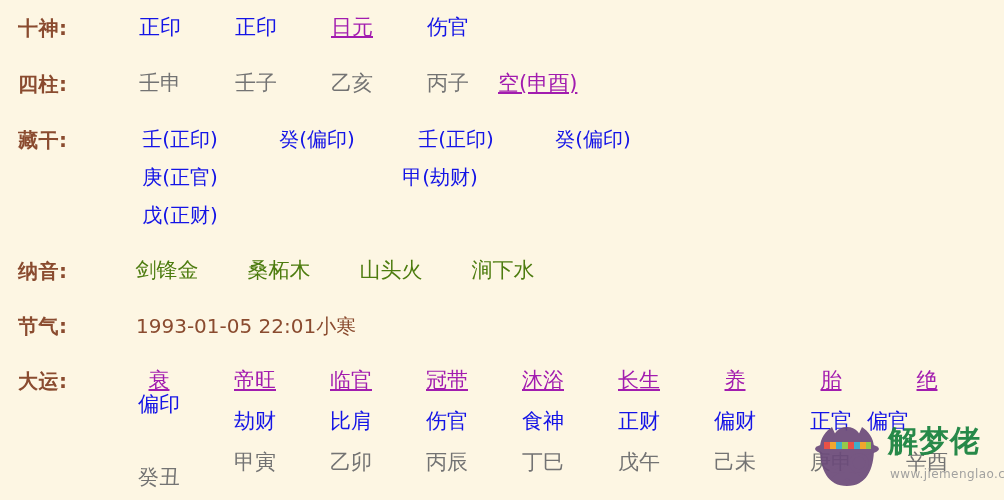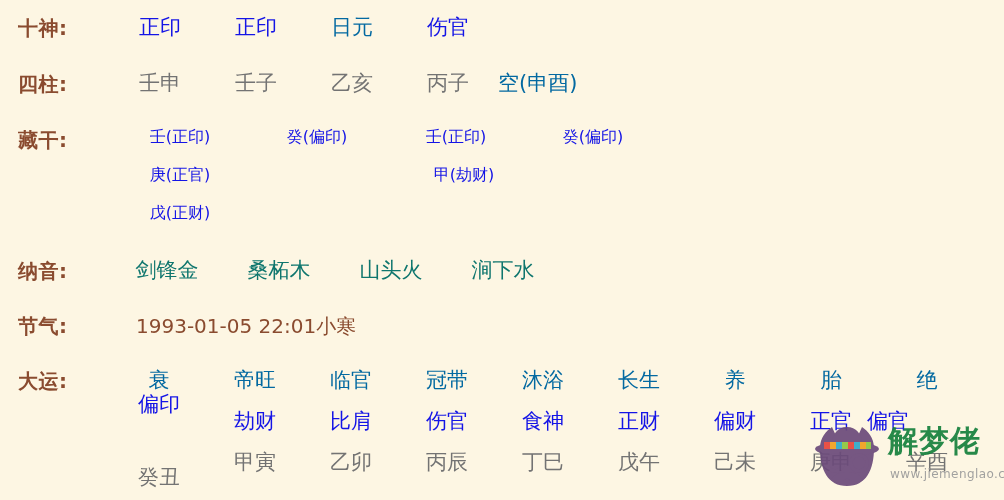--- a/index.html
+++ b/index.html
@@ -42,24 +42,24 @@
     font-size: 21px;
     line-height: 1;
     white-space: nowrap;
     transform: translateX(-50%);
   }
   .cell.left-anchor {
     transform: none;
   }
   .c-blue   { color: #1414e6; }
   .c-red    { color: #737373; }
-  .c-brown  { color: #0369a1; }
-  .c-green  { color: #0f766e; }
-
-  .hidden-stems .cell { font-size: 16px; }
+  .c-brown  { color: #a21caf; text-decoration: underline; }
+  .c-green  { color: #4d7c0f; }
+
+  .hidden-stems .cell { font-size: 20px; }
   .jieqi { font-size: 20px; color: #8a4b2f; }
 
   
   .watermark {
     position: absolute;
     right: 8px;
     bottom: 4px;
     width: 190px;
     height: 76px;
     opacity: 0.92;
@@ -116,21 +116,21 @@
   <div class="row hidden-stems" style="top:140px">
     <span class="label" style="top:-10px">藏干:</span>
 
     <span class="cell c-blue" style="left:180px; top:-11px">壬(正印)</span>
     <span class="cell c-blue" style="left:180px; top:27px">庚(正官)</span>
     <span class="cell c-blue" style="left:180px; top:65px">戊(正财)</span>
 
     <span class="cell c-blue" style="left:317px; top:-11px">癸(偏印)</span>
 
     <span class="cell c-blue" style="left:456px; top:-11px">壬(正印)</span>
-    <span class="cell c-blue" style="left:464px; top:27px">甲(劫财)</span>
+    <span class="cell c-blue" style="left:440px; top:27px">甲(劫财)</span>
 
     <span class="cell c-blue" style="left:593px; top:-11px">癸(偏印)</span>
   </div>
 
   <div class="row" style="top:271px">
     <span class="label" style="top:-10px">纳音:</span>
     <span class="cell c-green" style="left:167px; top:-11px">剑锋金</span>
     <span class="cell c-green" style="left:279px; top:-11px">桑柘木</span>
     <span class="cell c-green" style="left:391px; top:-11px">山头火</span>
     <span class="cell c-green" style="left:503px; top:-11px">涧下水</span>

